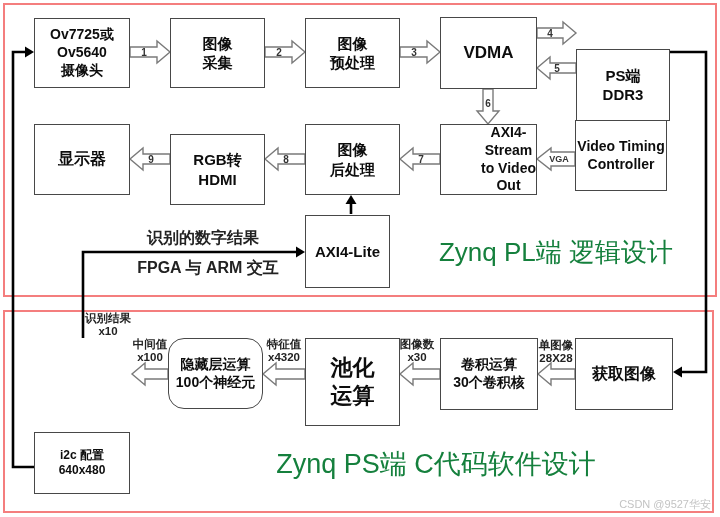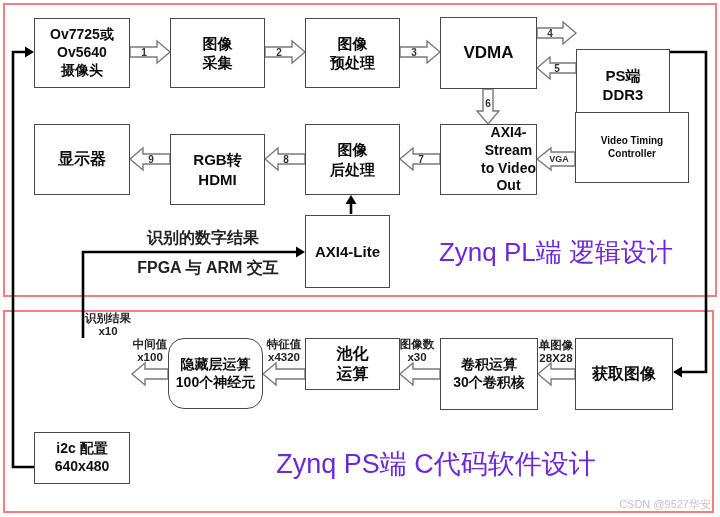--- a/index.html
+++ b/index.html
@@ -8,21 +8,21 @@
   .frame{position:absolute;border:2px solid #f47e7e;background:transparent;}
   #connectors{position:absolute;left:0;top:0;width:720px;height:517px;}
   .box{position:absolute;background:#fff;border:1.6px solid #484848;box-sizing:border-box;
        display:flex;align-items:center;justify-content:center;text-align:center;
        white-space:pre-line;font-weight:600;line-height:1.28;color:#0d0d0d;}
   .lbl{position:absolute;transform:translate(-50%,-50%);white-space:pre-line;
        text-align:center;font-weight:700;color:#222;}
   .num{font-size:10px;font-weight:600;color:#333;}
   .small2{font-size:11.5px;line-height:13px;text-align:center;}
   .flowtext{font-size:16px;font-weight:700;}
-  .title{position:absolute;transform:translate(-50%,-50%);font-weight:400;color:#6d28d9;white-space:nowrap;}
+  .title{position:absolute;transform:translate(-50%,-50%);font-weight:400;color:#15803d;white-space:nowrap;}
   #watermark{position:absolute;right:9px;top:497px;font-size:11px;color:#c3c3c3;font-weight:400;}
 </style>
 </head>
 <body>
 
 <div id="stage">
 
   <div class="frame" style="left:3px;top:3px;width:710px;height:290px;"></div>
   <div class="frame" style="left:3px;top:310px;width:707px;height:199px;"></div>
 
@@ -78,33 +78,33 @@
   <div class="box" style="left:576px;top:17px;width:94px;height:72px;font-size:15px;margin-top:32px;">PS端
 DDR3</div>
 
   <div class="box" style="left:34px;top:124px;width:96px;height:71px;font-size:16px;">显示器</div>
   <div class="box" style="left:170px;top:124px;width:95px;height:71px;font-size:15px;margin-top:10px;">RGB转
 HDMI</div>
   <div class="box" style="left:305px;top:124px;width:95px;height:71px;font-size:15px;">图像
 后处理</div>
   <div class="box" style="left:440px;top:124px;width:97px;height:71px;font-size:14px;padding-left:40px;">AXI4-Stream
 to Video Out</div>
-  <div class="box" style="left:575px;top:112px;width:114px;height:71px;font-size:10px;">Video Timing
+  <div class="box" style="left:575px;top:120px;width:92px;height:71px;font-size:14px;">Video Timing
 Controller</div>
 
   <div class="box" style="left:305px;top:215px;width:85px;height:73px;font-size:15px;">AXI4-Lite</div>
 
   <div class="box" style="left:168px;top:338px;width:95px;height:71px;font-size:14px;border-radius:16px;">隐藏层运算
 100个神经元</div>
-  <div class="box" style="left:305px;top:338px;width:95px;height:52px;font-size:16px;">池化
+  <div class="box" style="left:305px;top:338px;width:95px;height:88px;font-size:22px;">池化
 运算</div>
   <div class="box" style="left:440px;top:338px;width:98px;height:72px;font-size:14px;">卷积运算
 30个卷积核</div>
   <div class="box" style="left:575px;top:338px;width:98px;height:72px;font-size:16px;">获取图像</div>
-  <div class="box" style="left:34px;top:432px;width:96px;height:52px;font-size:14px;">i2c 配置
+  <div class="box" style="left:34px;top:432px;width:96px;height:62px;font-size:12px;">i2c 配置
 640x480</div>
 
   <span class="lbl num" style="left:144px;top:52px;">1</span>
   <span class="lbl num" style="left:279px;top:52px;">2</span>
   <span class="lbl num" style="left:414px;top:52px;">3</span>
   <span class="lbl num" style="left:550px;top:33px;">4</span>
   <span class="lbl num" style="left:557px;top:68px;">5</span>
   <span class="lbl num" style="left:488px;top:103px;">6</span>
   <span class="lbl num" style="left:421px;top:159px;">7</span>
   <span class="lbl num" style="left:286px;top:159px;">8</span>

